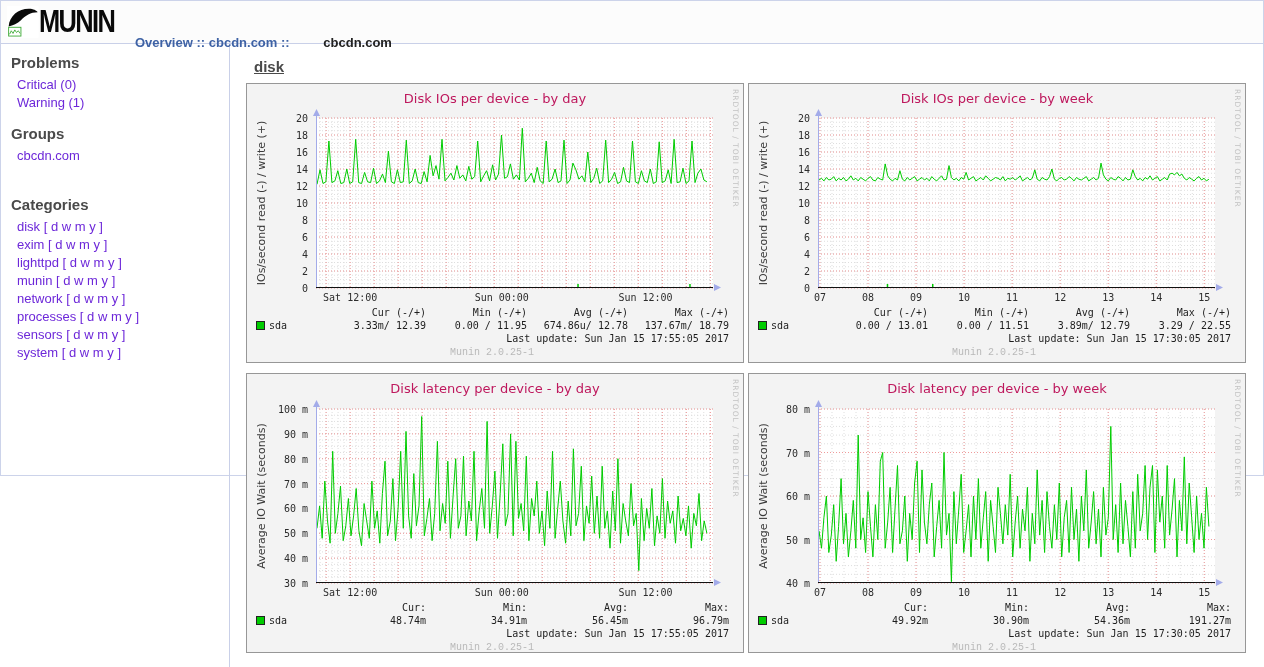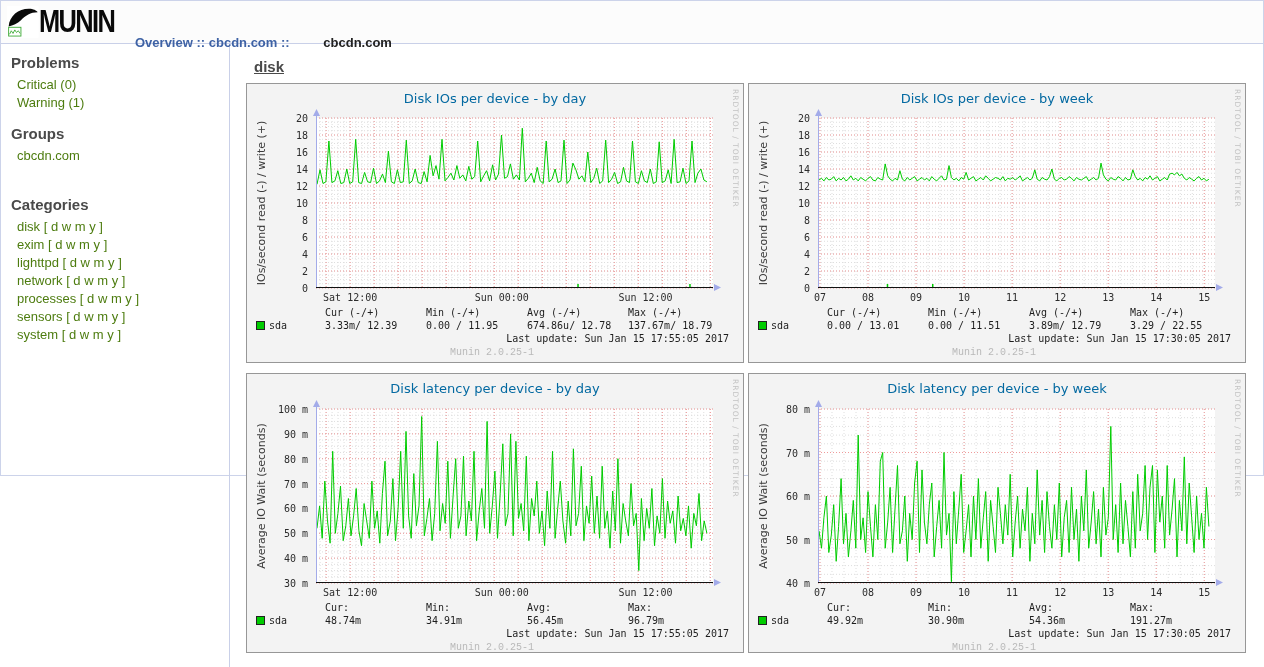--- a/index.html
+++ b/index.html
@@ -18,40 +18,40 @@
   .crumb-line2 { font-size:12px; color:#333; margin-left:8px; }
   .crumb-line2 a, .subnav-link { color:#3e62a5; text-decoration:none; }
   .active-cat { color:#cfa500; }
   .crumb-line2 span { margin-right:3px; }
 
   
   .main { display:flex; height:624px; }
   .sidebar { width:229px; flex:0 0 auto; border-right:1px solid #c9d0e8; padding:10px 10px 0 10px; }
   .side-h { font-size:15px; font-weight:bold; color:#4a4a4a; margin:8px 0 4px 0; }
   .side-h.first { margin-top:0; }
-  .side-link { display:block; font-size:13px; color:#4d7c0f; text-decoration:none; padding:1.5px 0 1.5px 6px; cursor:pointer; }
+  .side-link { display:block; font-size:13px; color:#6d28d9; text-decoration:none; padding:1.5px 0 1.5px 6px; cursor:pointer; }
   .side-gap { height:24px; }
   .content { flex:1; padding:14px 0 0 16px; }
   .section-title { font-size:15px; font-weight:bold; color:#4a4a4a; text-decoration:underline; margin:0 0 8px 8px; }
   .panels { display:grid; grid-template-columns:498px 498px; column-gap:4px; row-gap:10px; }
 
   
   .panel { width:498px; height:280px; background:#f3f3f3; border:1px solid #979797; position:relative; font-family:"DejaVu Sans Mono","Liberation Mono",monospace; }
-  .panel-title { text-align:center; padding-top:7px; font-size:13px; color:#0369a1; font-family:"DejaVu Sans","Liberation Sans",sans-serif; }
+  .panel-title { text-align:center; padding-top:7px; font-size:13px; color:#be185d; font-family:"DejaVu Sans","Liberation Sans",sans-serif; }
   .watermark { position:absolute; top:5px; right:3px; writing-mode:vertical-rl; font-size:7.5px; letter-spacing:1px; color:#c2c2c2; font-family:"DejaVu Sans",sans-serif; }
   .ylabel { position:absolute; left:14px; top:calc(var(--plot-top) + var(--plot-h)/2); transform:translate(-50%,-50%) rotate(-90deg); white-space:nowrap; font-size:11px; color:#3a3a3a; font-family:"DejaVu Sans","Liberation Sans",sans-serif; }
   .yticks { position:absolute; left:0; top:0; width:64px; height:100%; }
   .ytick { position:absolute; right:3px; transform:translateY(-50%); font-size:10px; color:#2c2c2c; white-space:nowrap; }
   .plot { position:absolute; left:69px; top:var(--plot-top); width:397px; height:var(--plot-h); }
   .plot svg { overflow:visible; display:block; }
   .xticks { position:absolute; left:69px; top:calc(var(--plot-top) + var(--plot-h) + 4px); width:397px; height:12px; }
   .xtick { position:absolute; transform:translateX(-50%); font-size:10px; color:#2c2c2c; white-space:nowrap; }
   .legend { position:absolute; left:8px; top:calc(var(--plot-top) + var(--plot-h) + 19px); width:474px; font-size:10px; color:#1d1d1d; }
   .lrow { display:grid; grid-template-columns:70px 101px 101px 101px 101px; line-height:12.5px; }
-  .lval { text-align:left; white-space:pre; }
+  .lval { text-align:right; white-space:pre; }
   .lname { display:flex; align-items:center; gap:5px; padding-left:2px; }
   .sq { width:7px; height:7px; background:#00cc00; outline:1px solid #222; display:inline-block; }
   .lupdate { text-align:right; line-height:13px; white-space:pre; }
   .lversion { text-align:center; color:#b9b9b9; line-height:13px; margin-top:1px;font-family:Liberation Mono, monospace; }
 </style>
 </head>
 <body>
 
 <div class="page">
 
@@ -85,20 +85,21 @@
 
       <div class="side-h" style="margin-top:14px;">Groups</div>
       <a href="#" class="side-link">cbcdn.com</a>
       <div class="side-gap"></div>
 
       <div class="side-h">Categories</div>
       <div id="category-list">
           <a href="#" class="side-link">disk [ d w m y ]</a>
           <a href="#" class="side-link">exim [ d w m y ]</a>
           <a href="#" class="side-link">lighttpd [ d w m y ]</a>
+          <a href="#" class="side-link">munin [ d w m y ]</a>
           <a href="#" class="side-link">network [ d w m y ]</a>
           <a href="#" class="side-link">processes [ d w m y ]</a>
           <a href="#" class="side-link">sensors [ d w m y ]</a>
           <a href="#" class="side-link">system [ d w m y ]</a>
         </div>
     </div>
 
     <div class="content">
       <div class="section-title">disk</div>
       <div class="panels">

